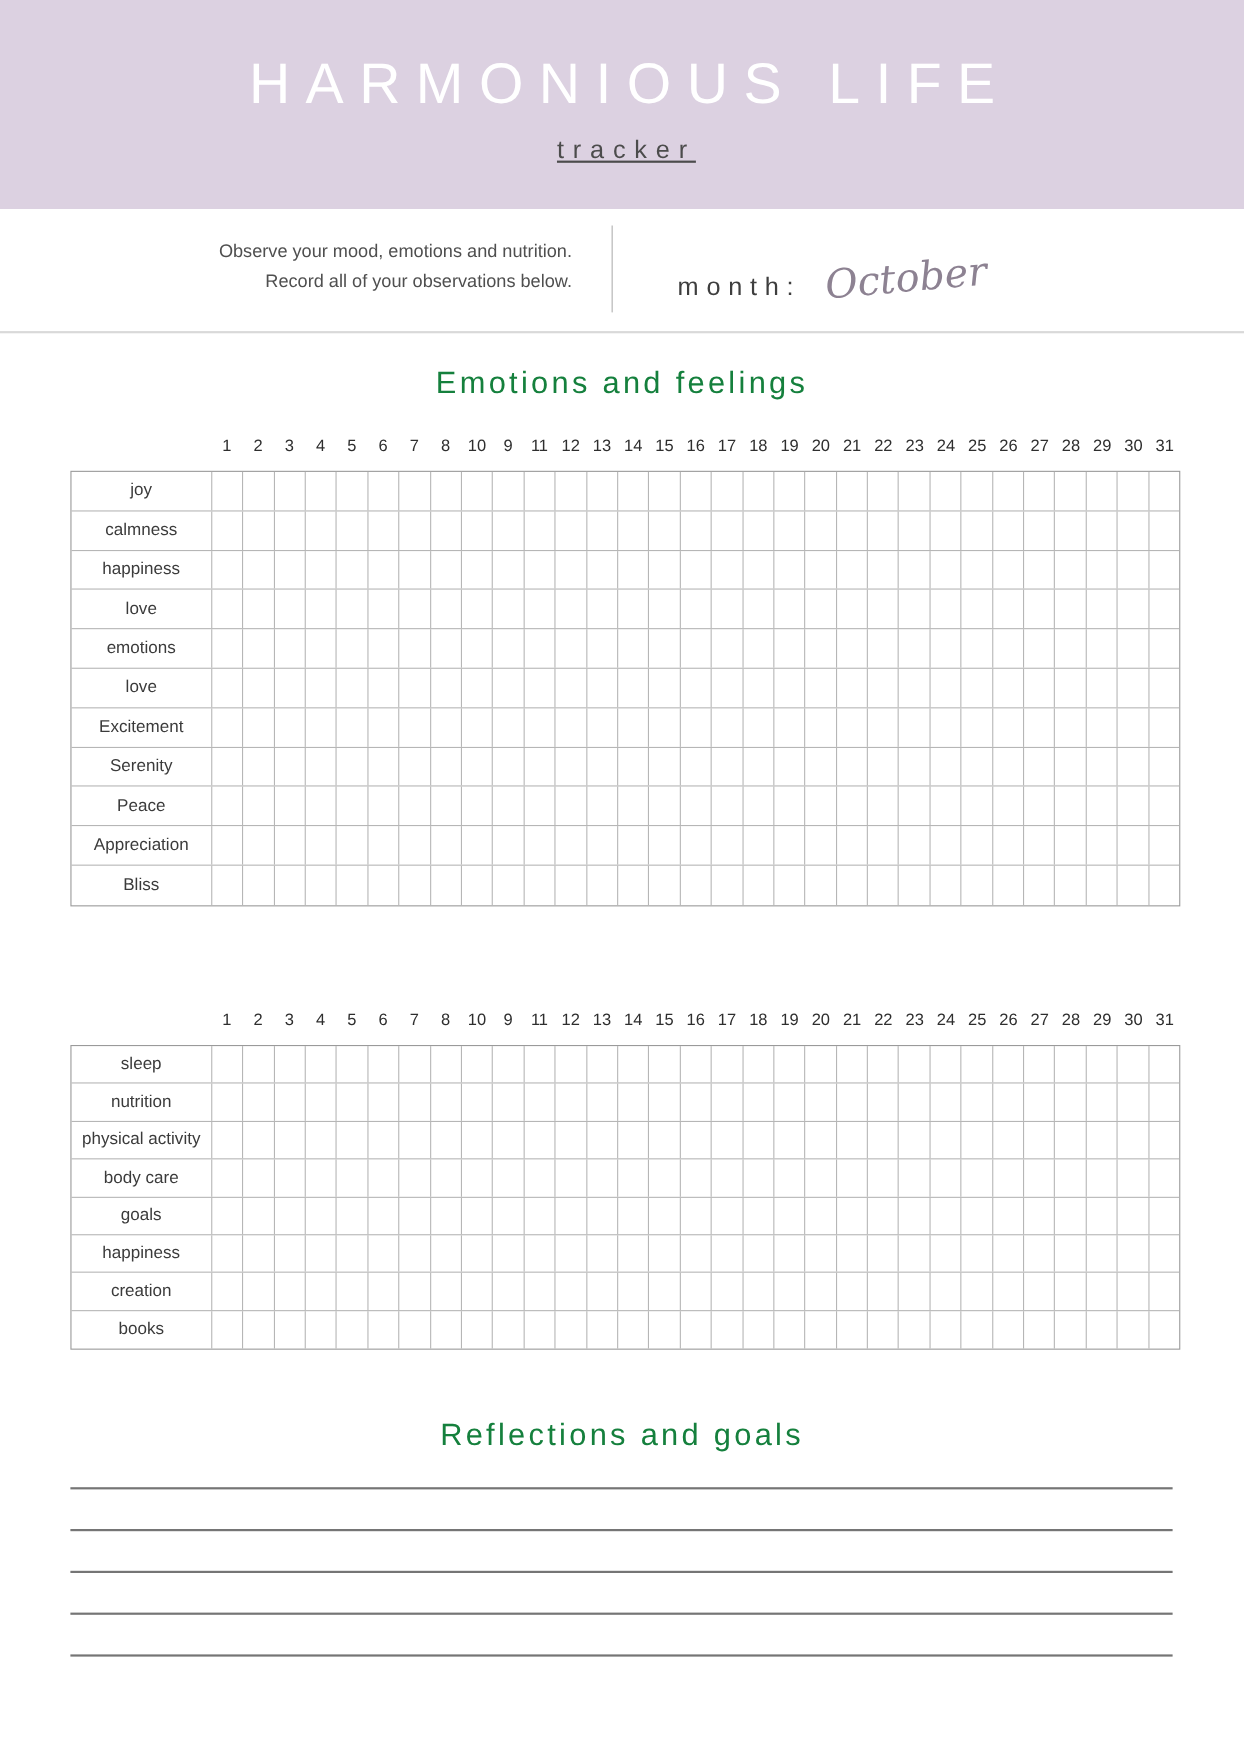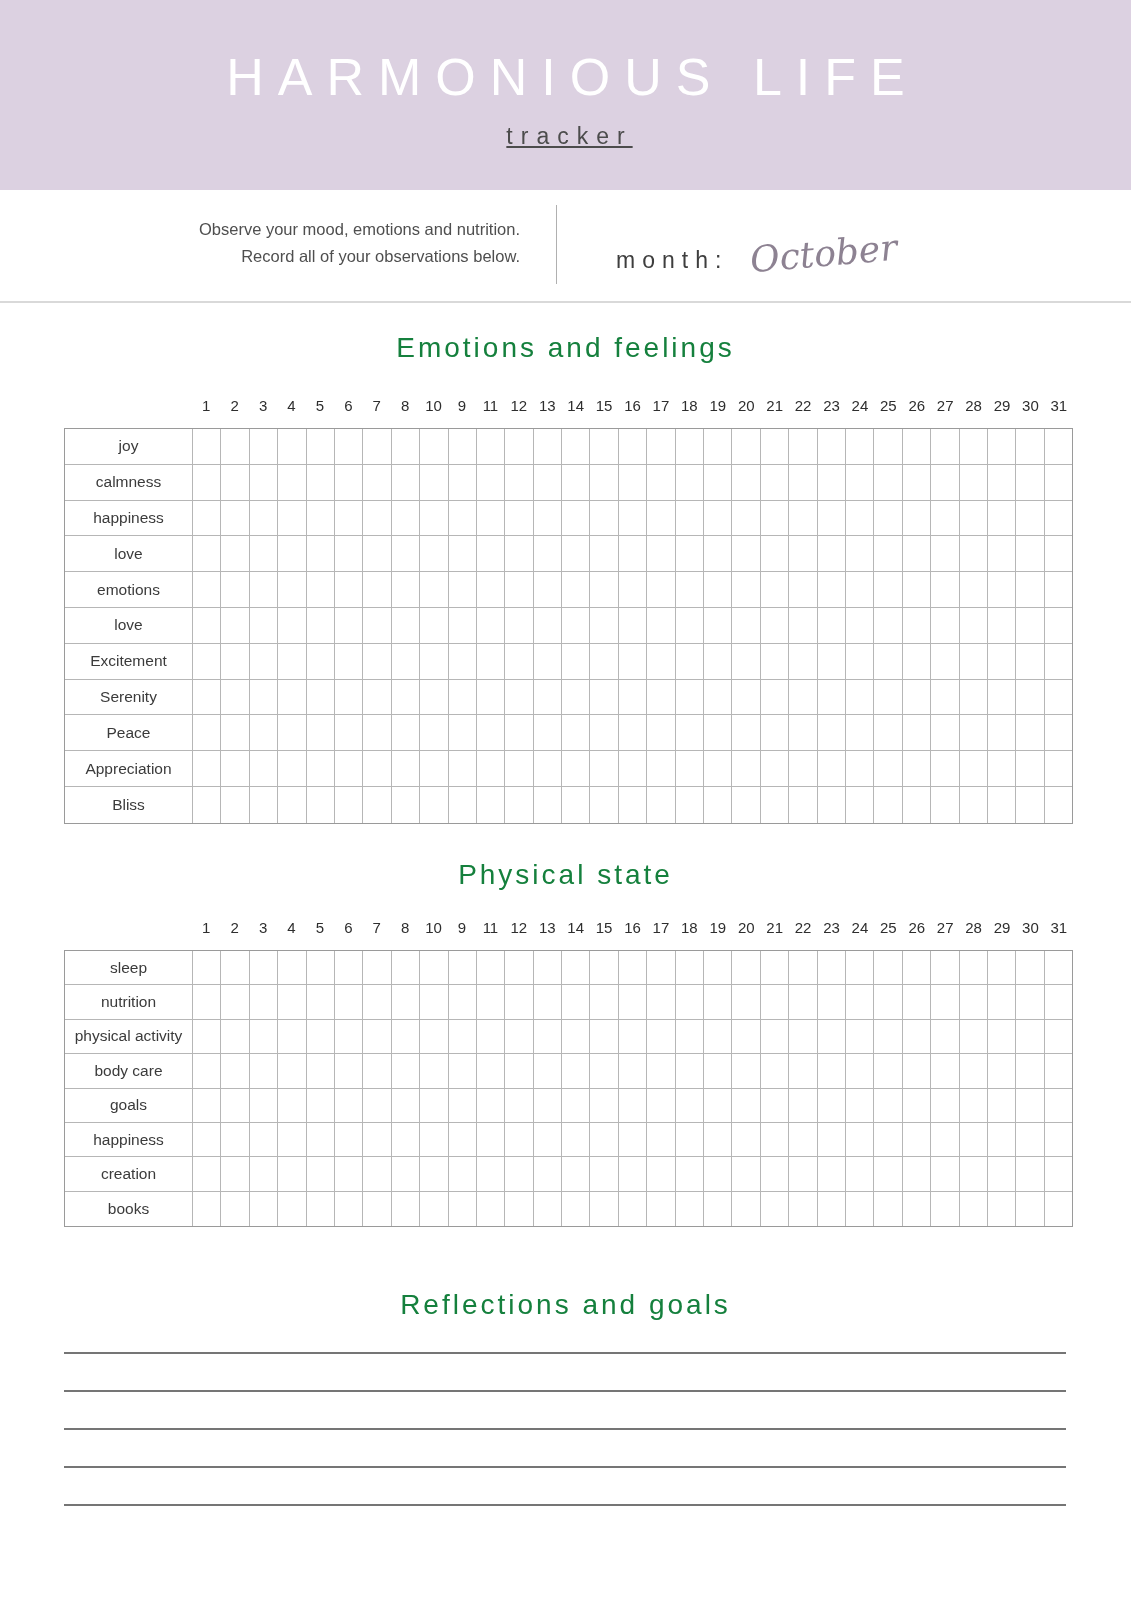--- a/index.html
+++ b/index.html
@@ -70,21 +70,21 @@
     flex:1;text-align:center;font-size:15px;color:#2e2e2e;line-height:20px;
   }
   
   .tracker-grid{
     position:absolute;left:64px;width:1009px;
     border:1px solid #9a9a9a;box-sizing:border-box;
     background:#ffffff;
   }
   .grid-emotions{top:428px;}
   .grid-physical{top:950px;}
-  .t-row{display:flex;border-bottom:1px solid #b6b6b6;box-sizing:border-box;}
+  .t-row{display:flex;border-bottom:1px solid #b6b6b6;box-sizing:border-box;justify-content:flex-end;}
   .t-row:last-child{border-bottom:none;}
   .grid-emotions .t-row{height:35.8px;}
   .grid-physical .t-row{height:34.4px;}
   .t-label{
     width:127px;flex:0 0 127px;display:flex;align-items:center;justify-content:center;
     font-size:15.5px;color:#3b3b3b;box-sizing:border-box;overflow:hidden;
     white-space:nowrap;
   }
   .t-cell{
     flex:1;border-left:1px solid #b6b6b6;box-sizing:border-box;
@@ -521,21 +521,20 @@
         <div class="t-cell"></div>
         <div class="t-cell"></div>
         <div class="t-cell"></div>
         <div class="t-cell"></div>
         <div class="t-cell"></div>
         <div class="t-cell"></div>
         <div class="t-cell"></div>
       </div>
     </div>
 
-  <div class="section-title title-physical">Physical state</div>
   <div class="day-header day-header-physical">
       <span class="day-num">1</span>
       <span class="day-num">2</span>
       <span class="day-num">3</span>
       <span class="day-num">4</span>
       <span class="day-num">5</span>
       <span class="day-num">6</span>
       <span class="day-num">7</span>
       <span class="day-num">8</span>
       <span class="day-num">10</span>

